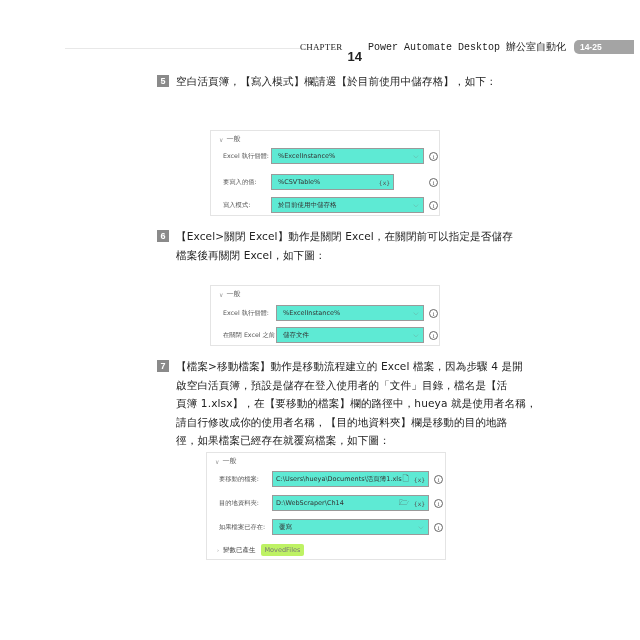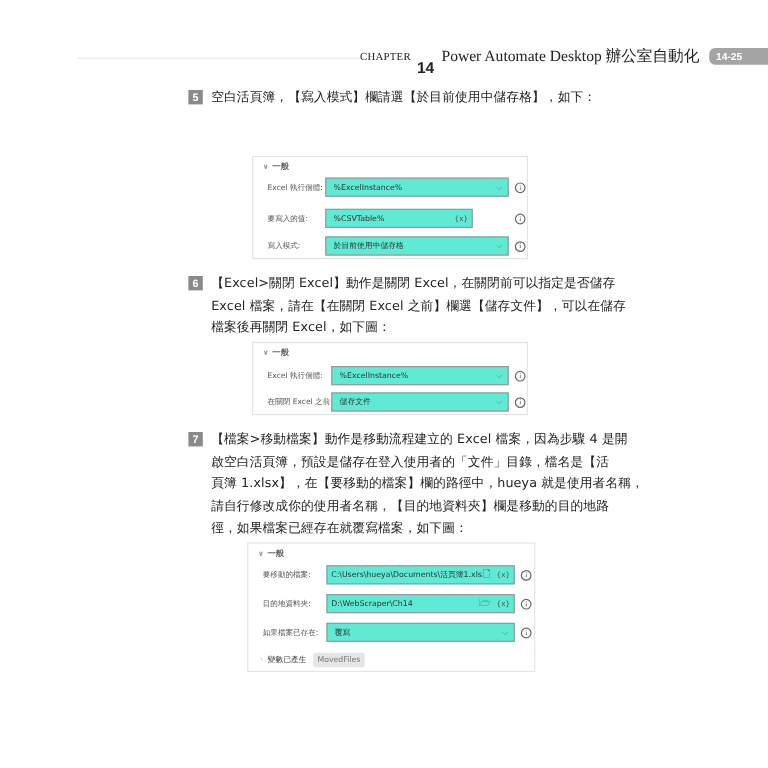--- a/index.html
+++ b/index.html
@@ -3,42 +3,42 @@
 <meta charset="utf-8">
 <style>
   * { box-sizing: border-box; margin: 0; padding: 0; }
   html, body { width: 640px; height: 640px; background: #ffffff; overflow: hidden; }
   body { font-family: "DejaVu Sans", "Liberation Sans", sans-serif; color: #222; position: relative; }
 
   .header-line { position: absolute; left: 65px; top: 48px; width: 240px; height: 1px; background: #e8e8e8; }
   .header { position: absolute; left: 300px; top: 38px; height: 18px; display: flex; align-items: center; white-space: nowrap; }
   .header .chap { font-family: "Liberation Serif", serif; font-size: 9px; color: #222; letter-spacing: 0.2px; }
   .header .num { font-family: "Liberation Sans", sans-serif; font-weight: bold; font-size: 13px; margin: 18px 6px 0 5px; color: #222; }
-  .header .title { font-family: Liberation Serif, serif; font-size: 13px; color: #222; }
+  .header .title { font-family: Liberation Mono, monospace; font-size: 10px; color: #222; }
   .page-badge { margin-left: 8px; width: 60px; height: 14px; background: #a4a4a4; border-radius: 5px 0 0 5px; color: #fff; font-size: 8.5px; font-family: "Liberation Sans", sans-serif; display: flex; align-items: center; padding-left: 6px; font-weight: bold; }
 
   .step { position: absolute; left: 157px; width: 345px; }
   .step-num { position: absolute; left: 0; top: 3px; width: 12px; height: 12px; background: #8a8a8a; color: #fff; font-size: 9px; font-weight: bold; font-family: "Liberation Sans", sans-serif; display: flex; align-items: center; justify-content: center; }
   .step-text { margin-left: 19px; font-size: 10.6px; line-height: 18.5px; color: #222; letter-spacing: 0.1px; }
   .step-text p { white-space: nowrap; }
 
   .panel { position: absolute; background: #fff; border: 1px solid #e4e4e4; }
-  .panel-head { position: absolute; left: 8px; top: 3px; font-size: 7px; color: #666; display: flex; align-items: center; font-weight: bold; }
+  .panel-head { position: absolute; left: 8px; top: 3px; font-size: 7px; color: #666; display: flex; align-items: center; }
   .panel-head .chev { font-size: 6px; color: #999; margin-right: 3px; }
   .row { position: absolute; left: 12px; display: flex; align-items: center; }
   .row .lbl { font-size: 6.3px; color: #555; white-space: nowrap; }
   .field { position: absolute; height: 16px; border: 1px solid #9a9a9a; background: #5eead4; display: flex; align-items: center; padding-left: 6px; font-size: 6.5px; color: #333; }
   .field .val { flex: 1; white-space: nowrap; overflow: hidden; }
   .field .dd { width: 14px; font-size: 7px; color: #777; text-align: center; }
   .field .xv { font-size: 6px; color: #555; margin-right: 3px; }
   .field .fi { font-size: 8px; color: #555; margin-right: 5px; }
   .info { position: absolute; width: 9px; height: 9px; border: 1px solid #666; border-radius: 50%; font-size: 6px; color: #555; display: flex; align-items: center; justify-content: center; font-family: "Liberation Serif", serif; }
   .vars { position: absolute; left: 10px; display: flex; align-items: center; font-size: 6.5px; color: #444; }
   .vars .chev { font-size: 5px; color: #999; margin-right: 4px; }
-  .vars .pill { margin-left: 5px; background: #e5e5e5; padding: 2px 4px; color: #777; border-radius: 2px; }
+  .vars .pill { margin-left: 5px; background: #bef264; padding: 2px 4px; color: #777; border-radius: 2px; }
 </style>
 </head>
 <body>
 
 <div class="header-line"></div>
 <div class="header">
   <span class="chap">CHAPTER</span>
   <span class="num">14</span>
   <span class="title">Power Automate Desktop 辦公室自動化</span>
   <span class="page-badge">14-25</span>
@@ -81,21 +81,20 @@
     <span class="val">於目前使用中儲存格</span>
     <span class="dd">⌵</span>
   </div>
   <div class="info" style="left:218px; top:70px;">i</div>
 </div>
 
 <div class="step" style="top:227px;">
   <div class="step-num">6</div>
   <div class="step-text">
     <p>【Excel&gt;關閉 Excel】動作是關閉 Excel，在關閉前可以指定是否儲存</p>
-    <p>Excel 檔案，請在【在關閉 Excel 之前】欄選【儲存文件】，可以在儲存</p>
     <p>檔案後再關閉 Excel，如下圖：</p>
   </div>
 </div>
 
 <div class="panel" style="left:210px; top:285px; width:230px; height:61px;">
   <div class="panel-head">
     <span class="chev">∨</span>
     <span>一般</span>
   </div>
   <div class="row" style="top:23px;">

